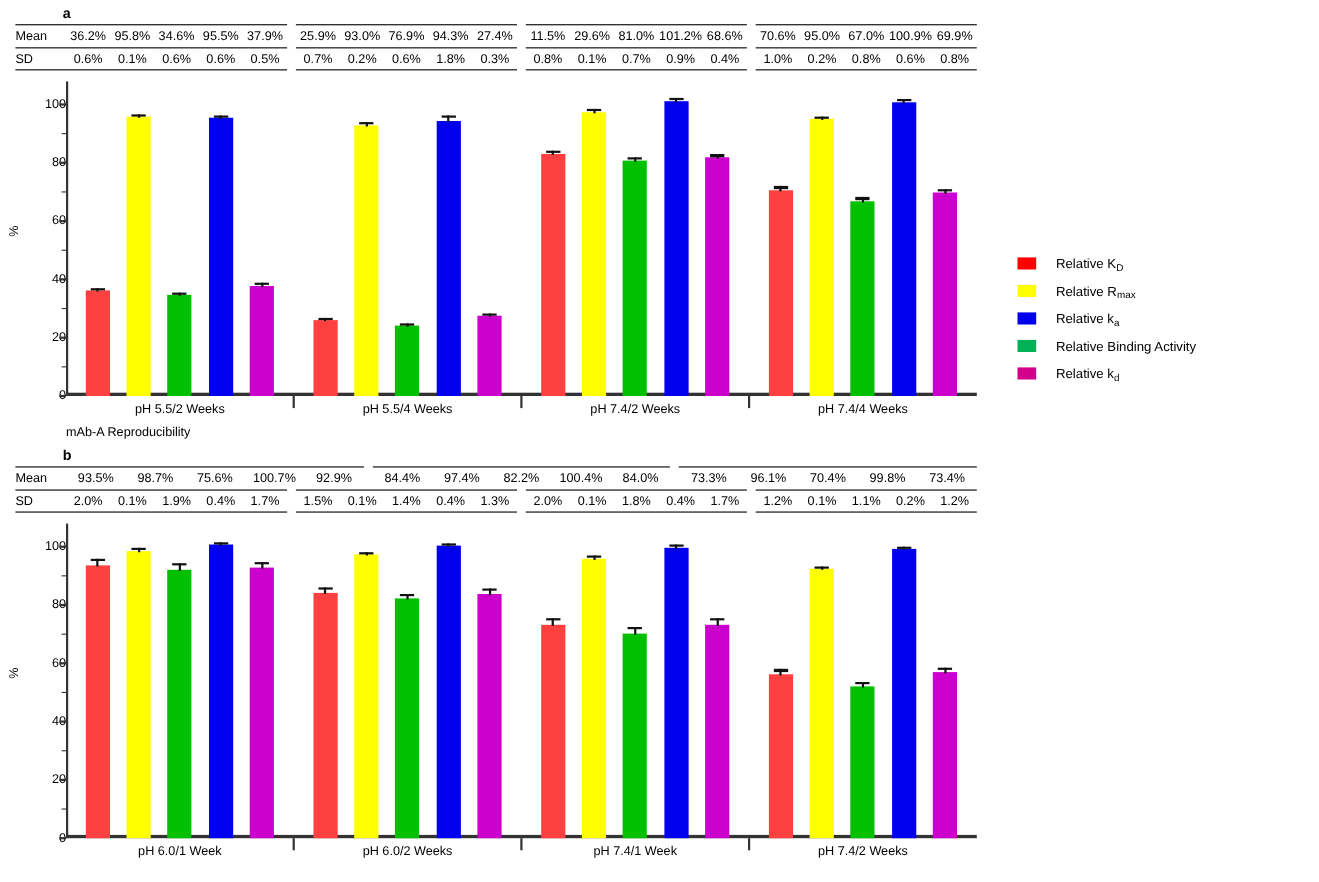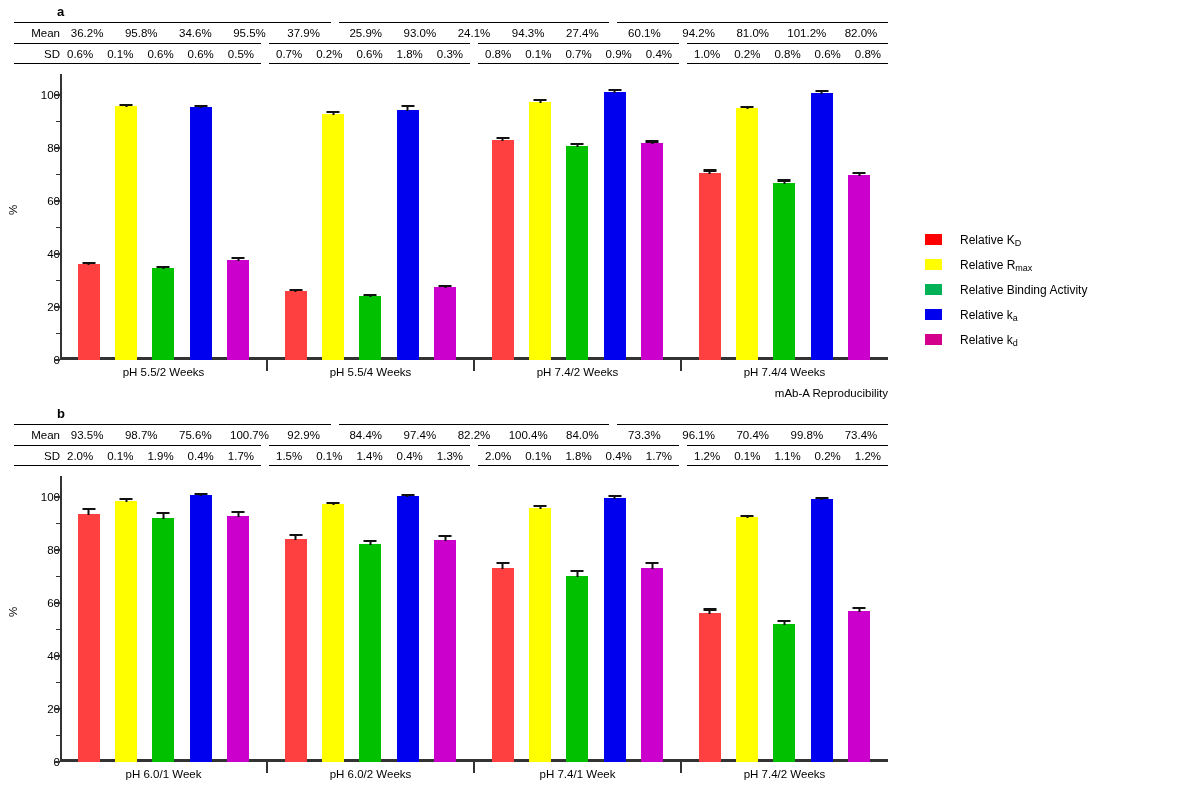--- a/index.html
+++ b/index.html
@@ -28,21 +28,21 @@
   .stats-table {
     position: absolute;
     left: 14px; top: 22px;
     width: 874px;
     display: flex;
     flex-direction: column;
   }
   .stats-row { display: flex; align-items: stretch; height: 21px; }
   .stats-label {
     width: 46px;
-    text-align: right;
+    text-align: left;
     font-size: 11.5px;
     line-height: 20px;
     flex: 0 0 46px;
   }
   .stats-groups { display: flex; flex: 1 1 auto; }
   .stats-group {
     display: flex;
     flex: 1 1 0;
     margin-right: 8px;
     border-top: 1.4px solid #000;
@@ -166,21 +166,21 @@
   }
   .xtick-label {
     flex: 1 1 0;
     text-align: center;
     font-size: 11.5px;
   }
   .xaxis-title {
     position: absolute;
     left: 46px; right: 0;
     top: 313px;
-    text-align: right;
+    text-align: left;
     font-size: 11.5px;
   }
 
   
   .legend {
     position: absolute;
     left: 925px;
     width: 262px;
   }
   #legend-a { top: 227px; }
@@ -214,30 +214,37 @@
           <div class="stats-group">
             <div class="stats-cell">36.2%</div>
             <div class="stats-cell">95.8%</div>
             <div class="stats-cell">34.6%</div>
             <div class="stats-cell">95.5%</div>
             <div class="stats-cell">37.9%</div>
           </div>
           <div class="stats-group">
             <div class="stats-cell">25.9%</div>
             <div class="stats-cell">93.0%</div>
-            <div class="stats-cell">24.1%</div>
+            <div class="stats-cell">76.9%</div>
             <div class="stats-cell">94.3%</div>
             <div class="stats-cell">27.4%</div>
           </div>
           <div class="stats-group">
-            <div class="stats-cell">60.1%</div>
-            <div class="stats-cell">94.2%</div>
+            <div class="stats-cell">11.5%</div>
+            <div class="stats-cell">29.6%</div>
             <div class="stats-cell">81.0%</div>
             <div class="stats-cell">101.2%</div>
-            <div class="stats-cell">82.0%</div>
+            <div class="stats-cell">68.6%</div>
+          </div>
+          <div class="stats-group">
+            <div class="stats-cell">70.6%</div>
+            <div class="stats-cell">95.0%</div>
+            <div class="stats-cell">67.0%</div>
+            <div class="stats-cell">100.9%</div>
+            <div class="stats-cell">69.9%</div>
           </div>
         </div>
       </div>
       <div class="stats-row row-sd">
         <div class="stats-label-wrap">
           <div class="stats-label">SD</div>
         </div>
         <div class="stats-groups">
           <div class="stats-group">
             <div class="stats-cell">0.6%</div>
@@ -481,26 +488,26 @@
     <div class="legend" id="legend-a">
         <div class="legend-item">
           <div class="legend-swatch" style="background: rgb(255, 0, 0);"></div>
           <div class="legend-text">Relative K<sub>D</sub></div>
         </div>
         <div class="legend-item">
           <div class="legend-swatch" style="background: rgb(255, 255, 0);"></div>
           <div class="legend-text">Relative R<sub>max</sub></div>
         </div>
         <div class="legend-item">
+          <div class="legend-swatch" style="background: rgb(0, 0, 238);"></div>
+          <div class="legend-text">Relative k<sub>a</sub></div>
+        </div>
+        <div class="legend-item">
           <div class="legend-swatch" style="background: rgb(0, 177, 87);"></div>
           <div class="legend-text">Relative Binding Activity</div>
-        </div>
-        <div class="legend-item">
-          <div class="legend-swatch" style="background: rgb(0, 0, 238);"></div>
-          <div class="legend-text">Relative k<sub>a</sub></div>
         </div>
         <div class="legend-item">
           <div class="legend-swatch" style="background: rgb(212, 0, 140);"></div>
           <div class="legend-text">Relative k<sub>d</sub></div>
         </div>
       </div>
   </div>
 
   <div class="panel" id="panel-b">
     <div class="panel-letter">b</div>

